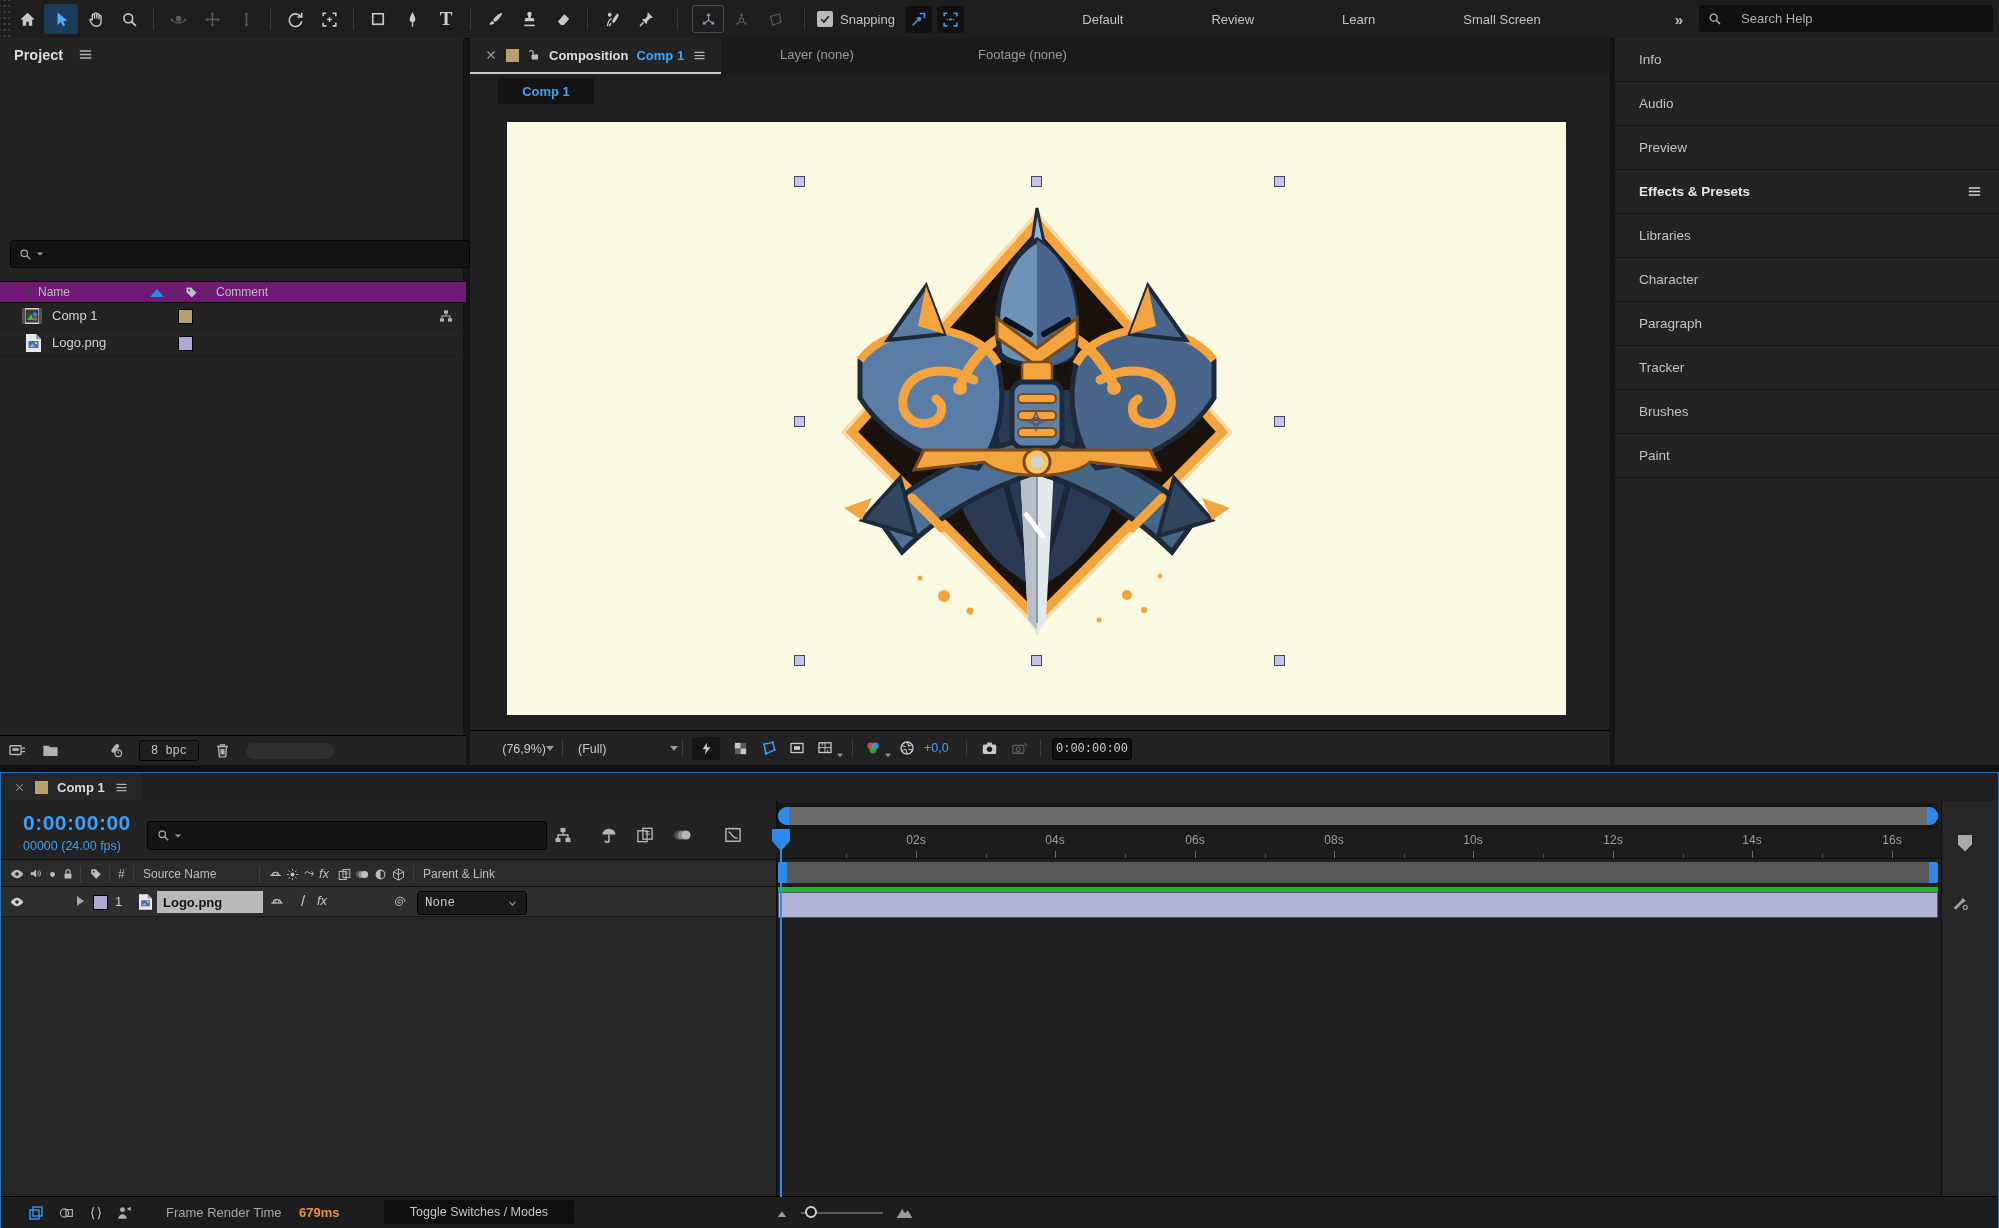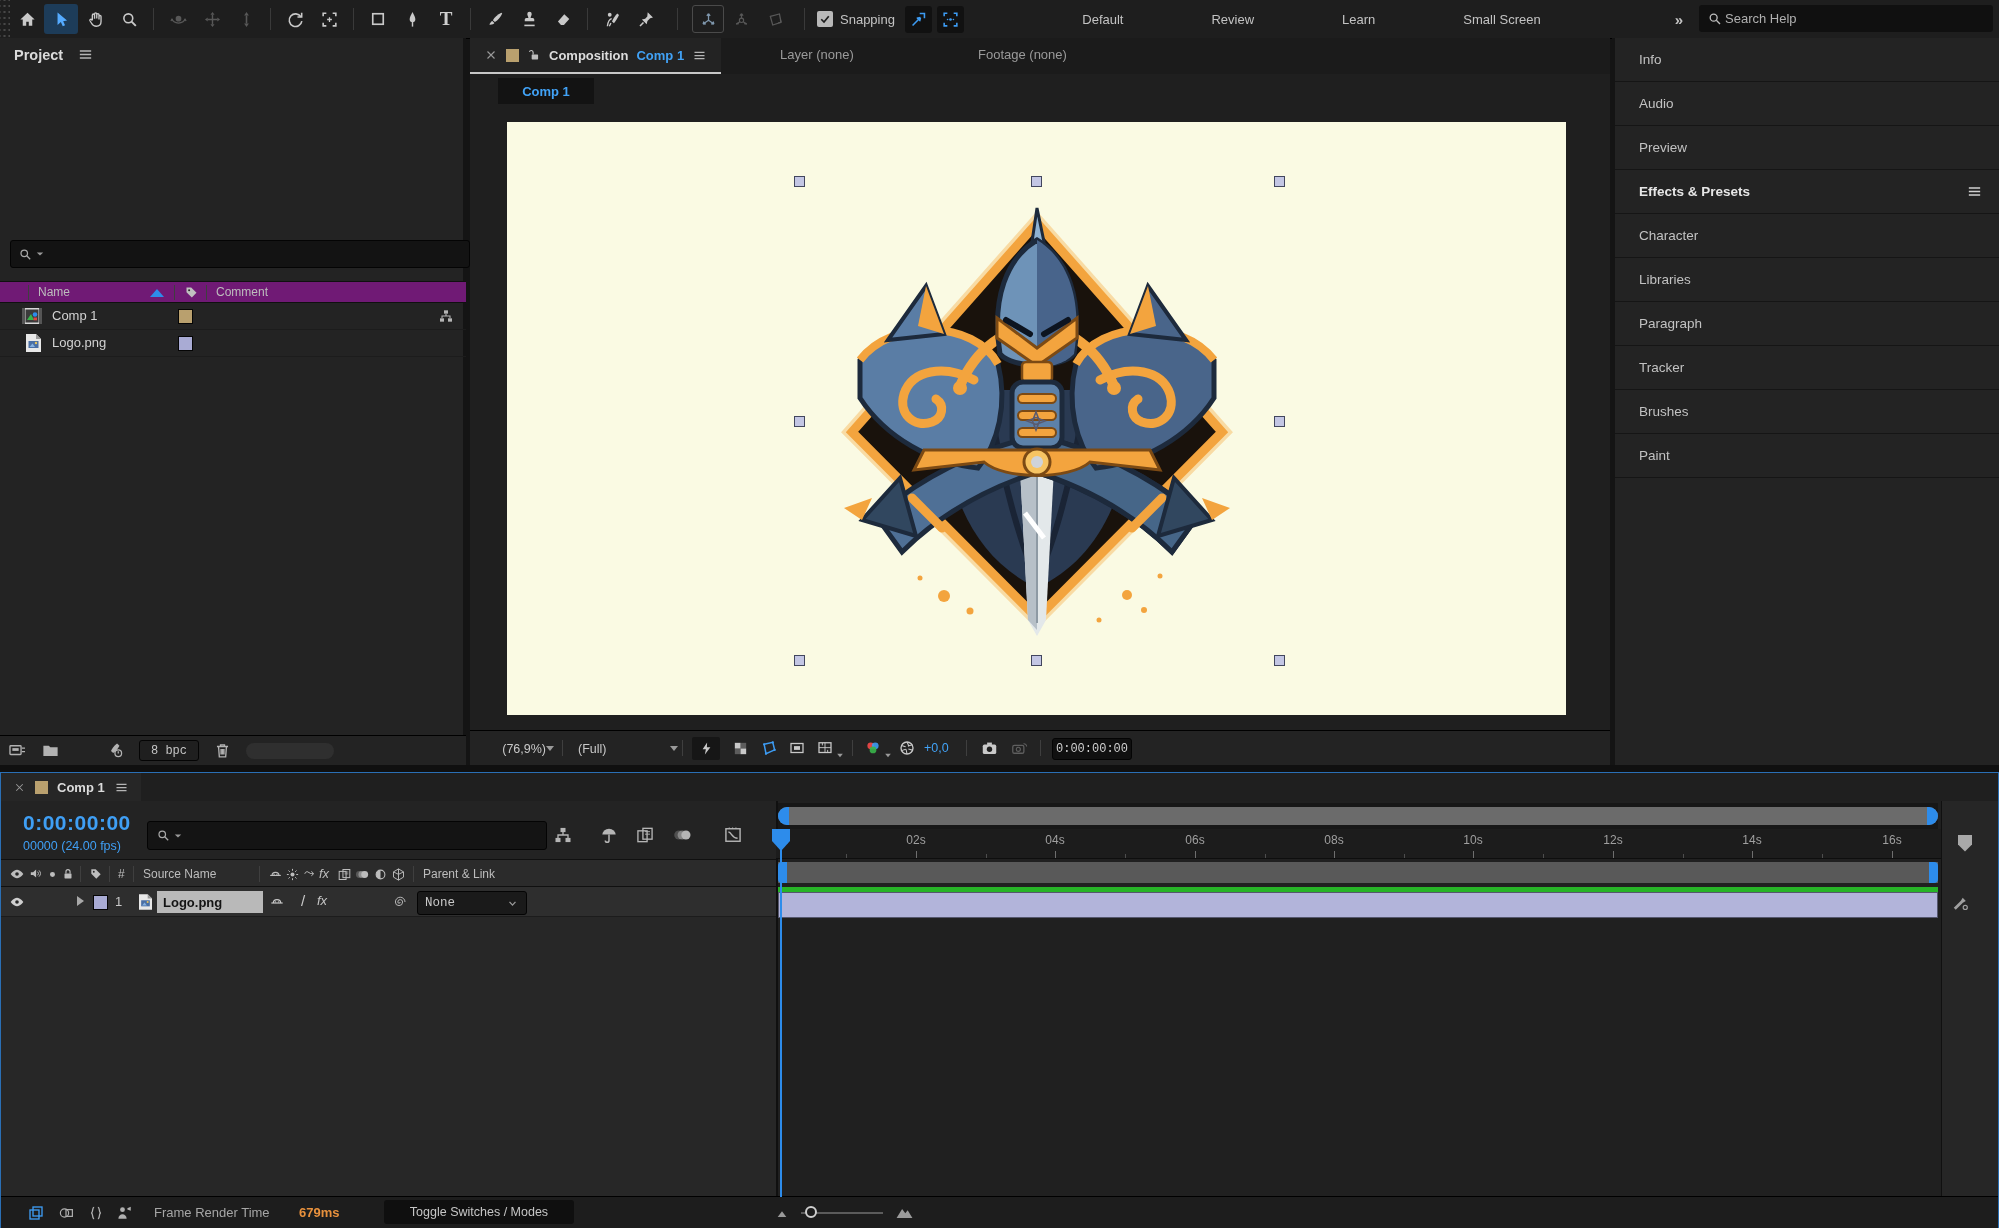--- a/index.html
+++ b/index.html
@@ -410,21 +410,21 @@
         </svg>
       </div>
 
     <div class="a row" style="right:294px;top:0;height:38px;gap:0;">
       <div class="ws" style="padding:0 44px;">Default</div>
       <div class="ws" style="padding:0 44px;">Review</div>
       <div class="ws" style="padding:0 44px;">Learn</div>
       <div class="ws" style="padding:0 44px;">Small Screen</div>
       <div class="ws" style="padding:0 22px 0 90px;font-size:15px;font-weight:700;">»</div>
     </div>
-    <div class="a row" style="right:6px;top:5px;width:278px;height:27px;background:#101010;border-radius:3px;padding:0 8px;gap:0;">
+    <div class="a row" style="right:6px;top:5px;width:278px;height:27px;background:#101010;border-radius:3px;padding:0 8px;gap:16px;">
       <svg class="ic" width="16" height="16" style="color:#bdbdbd;">
           <use href="#s-search"></use>
         </svg>
       <input style="width: 220px;" placeholder="Search Help">
     </div>
   </div>
 
   <div class="a" style="left:0;top:38px;width:466px;height:727px;background:#232323;border-right:3px solid #141414;box-sizing:border-box;">
     <div class="a row" style="left:14px;top:8px;gap:14px;">
       <span class="paneltitle" style="font-size:14.5px;color:#dadada;font-weight:700;">Project</span>
@@ -667,24 +667,24 @@
     <div class="sideitem">
         <span>Preview</span>
       </div>
     <div class="sideitem active">
       <span>Effects &amp; Presets</span>
       <svg class="ic a" width="17" height="17" style="right:16px;top:13px;color:#cfcfcf;">
           <use href="#s-menu"></use>
         </svg>
     </div>
     <div class="sideitem">
+        <span>Libraries</span>
+      </div>
+    <div class="sideitem">
         <span>Character</span>
-      </div>
-    <div class="sideitem">
-        <span>Libraries</span>
       </div>
     <div class="sideitem">
         <span>Paragraph</span>
       </div>
     <div class="sideitem">
         <span>Tracker</span>
       </div>
     <div class="sideitem">
         <span>Brushes</span>
       </div>
@@ -876,21 +876,21 @@
         </svg>
       <svg class="a ic" width="18" height="18" style="left:56px;top:7px;color:#b0b0b0;">
           <use href="#s-venn"></use>
         </svg>
       <svg class="a ic" width="18" height="18" style="left:86px;top:7px;color:#b0b0b0;">
           <use href="#s-braces"></use>
         </svg>
       <svg class="a ic" width="18" height="18" style="left:114px;top:7px;color:#b0b0b0;">
           <use href="#s-person"></use>
         </svg>
-      <span class="a" style="left:153px;top:8px;color:#a6a6a6;">Frame Render Time</span>
+      <span class="a" style="left:165px;top:8px;color:#a6a6a6;">Frame Render Time</span>
       <span class="a" style="left:298px;top:8px;color:#e8913d;font-weight:700;">679ms</span>
       <div class="a" style="left:383px;top:3px;width:190px;height:24px;background:#0f0f0f;border-radius:3px;display:flex;align-items:center;justify-content:center;">
         <span style="font-size:12.5px;color:#c6c6c6;">Toggle Switches / Modes</span>
       </div>
       <svg class="a ic" width="16" height="16" style="left:774px;top:8px;color:#9a9a9a;">
           <use href="#s-mtnsm"></use>
         </svg>
       <div class="a" style="left:800px;top:15px;width:82px;height:2px;background:#5b5b5b;"></div>
       <div class="a" style="left:804px;top:9px;width:12px;height:12px;border:2px solid #cfcfcf;border-radius:50%;background:#1d1d1d;box-sizing:border-box;"></div>
       <svg class="a ic" width="19" height="19" style="left:894px;top:6px;color:#9a9a9a;">

